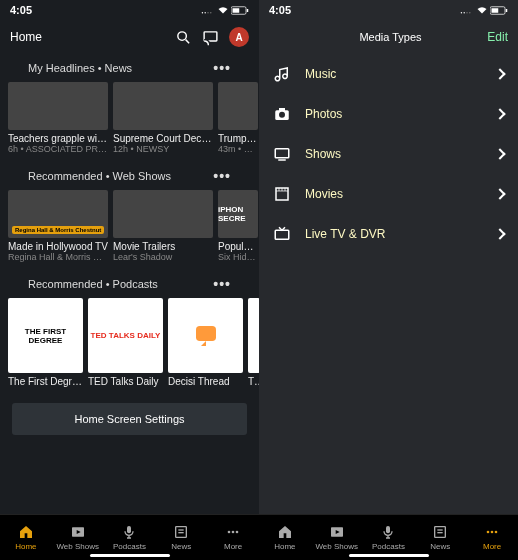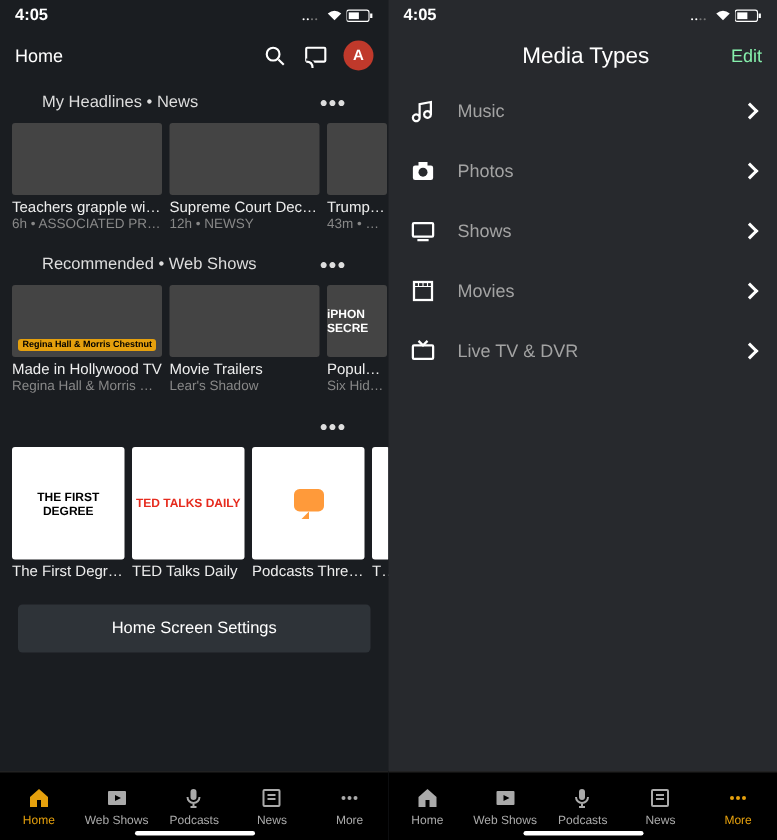--- a/index.html
+++ b/index.html
@@ -3,41 +3,41 @@
 <meta charset="utf-8">
 <style>
 * { margin: 0; padding: 0; box-sizing: border-box; font-family: -apple-system, Helvetica, Arial, sans-serif; }
 body { width: 518px; height: 560px; background: #1a1d21; color: #fff; display: flex; overflow: hidden; }
 .pane { width: 259px; height: 560px; display: flex; flex-direction: column; position: relative; background: #1a1d21; }
 .pane-right { background: #27292d; }
 .status { height: 20px; display: flex; align-items: center; justify-content: space-between; padding: 0 10px; font-size: 11px; font-weight: 600; }
 .status-icons { display: flex; align-items: center; gap: 2px; }
 .header { height: 34px; display: flex; align-items: center; padding: 0 10px; gap: 10px; }
 .header .spacer { flex: 1; }
-.header-title-center { position:absolute; left:4px; right:0; text-align:center; font-size:15px; pointer-events:none;}
+.header-title-center { position:absolute; left:4px; right:0; text-align:center; font-size:11px; pointer-events:none;}
 .avatar { width: 20px; height: 20px; border-radius: 50%; background: #c0392b; display: flex; align-items: center; justify-content: center; font-size: 10px; font-weight: 600; }
 .body { flex: 1; overflow: hidden; padding: 0 0px; }
 .section-header { display: flex; align-items: center; padding: 6px 28px; font-size: 11px; color: #ddd; }
 .section-header .spacer { flex: 1; }
 .dots { font-size: 14px; font-weight:700; letter-spacing: 1px; }
 .row { display: flex; gap: 5px; padding: 0 8px 8px 8px; overflow: hidden; }
 .card { flex: 0 0 auto; width: 100px; }
 .card .thumb { width: 100px; height: 48px; background: #444; border-radius: 2px; position: relative; overflow: hidden; }
 .card .label1 { font-size: 10px; color: #eee; margin-top: 3px; white-space: nowrap; overflow: hidden; text-overflow: ellipsis; }
 .card .label2 { font-size: 9px; color: #888; white-space: nowrap; overflow: hidden; text-overflow: ellipsis; }
 .card-sq { flex: 0 0 auto; width: 75px; }
 .card-sq .thumb { width: 75px; height: 75px; background: #fff; border-radius: 2px; display:flex; align-items:center; justify-content:center; color:#000; font-size:8px; font-weight:700; text-align:center; padding:2px; overflow:hidden; }
 .card-sq .label1 { font-size: 10px; color: #eee; margin-top: 3px; white-space: nowrap; overflow: hidden; text-overflow: ellipsis; }
 .settings-btn { margin: 8px 12px; background: #2e3338; color:#fff; font-size: 11px; text-align:center; padding: 10px; border-radius: 3px; }
 .tabbar { position: absolute; bottom: 0; left: 0; right: 0; height: 46px; background: #000; display: flex; border-top: 1px solid #222;}
 .tab { flex: 1; display: flex; flex-direction: column; align-items: center; justify-content: center; gap: 2px; color: #aaa; font-size: 8px; }
 .tab.active { color: #e5a00d; }
 .tab svg { width: 16px; height: 16px; }
 .home-ind { position:absolute; bottom:3px; left:50%; transform:translateX(-50%); width:80px; height:3px; background:#fff; border-radius:2px; }
-.mtype-row { display:flex; align-items:center; padding: 11px 14px; gap:14px; font-size:12px; color:#a3a3a3; }
+.mtype-row { display:flex; align-items:center; padding: 11px 14px; gap:14px; font-size:12px; color:#fef9c3; }
 .mtype-row svg.icon { width:18px; height:18px; flex:none;}
 .mtype-row .spacer{flex:1;}
 .chevron { width:8px; height:8px; border-top:2px solid #fff; border-right:2px solid #fff; transform:rotate(45deg);}
 .edit { font-size:12px; color:#86efac; }
 
 .t1{background:linear-gradient(45deg,#5a4a3a,#8a7a6a);}
 .t2{background:linear-gradient(#d4c8a8,#b8a878);}
 .t3{background:linear-gradient(#3a4a5a,#2a3a4a);}
 .t4{background:#000;}
 .t5{background:#888;}
@@ -134,20 +134,21 @@
       <div class="card" style="width:40px">
           <div class="thumb t6" style="width:40px">
             <span>iPHON SECRE</span>
           </div>
           <div class="label1">Popular Sc...</div>
           <div class="label2">Six Hidden iP...</div>
         </div>
     </div>
 
     <div class="section-header">
+      <span>Recommended • Podcasts</span>
       <span class="spacer"></span>
         <span class="dots">•••</span>
     </div>
     <div class="row">
       <div class="card-sq">
           <div class="thumb p1">
             <span>THE FIRST DEGREE</span>
           </div>
           <div class="label1">The First Degree</div>
         </div>
@@ -157,21 +158,21 @@
           </div>
           <div class="label1">TED Talks Daily</div>
         </div>
       <div class="card-sq">
           <div class="thumb p3">
             <svg viewBox="0 0 24 24" width="30" height="30">
               <rect x="4" y="4" width="16" height="12" rx="3" fill="#ff9a3a"></rect>
               <path d="M8 20 L12 16 L12 20 Z" fill="#ff9a3a"></path>
             </svg>
           </div>
-          <div class="label1">Podcasts Thread</div>
+          <div class="label1">Decisi Thread</div>
         </div>
       <div class="card-sq" style="width:12px">
           <div class="thumb p4" style="width:12px"></div>
           <div class="label1">The...</div>
         </div>
     </div>
 
     <div class="settings-btn">Home Screen Settings</div>
   </div>
 

